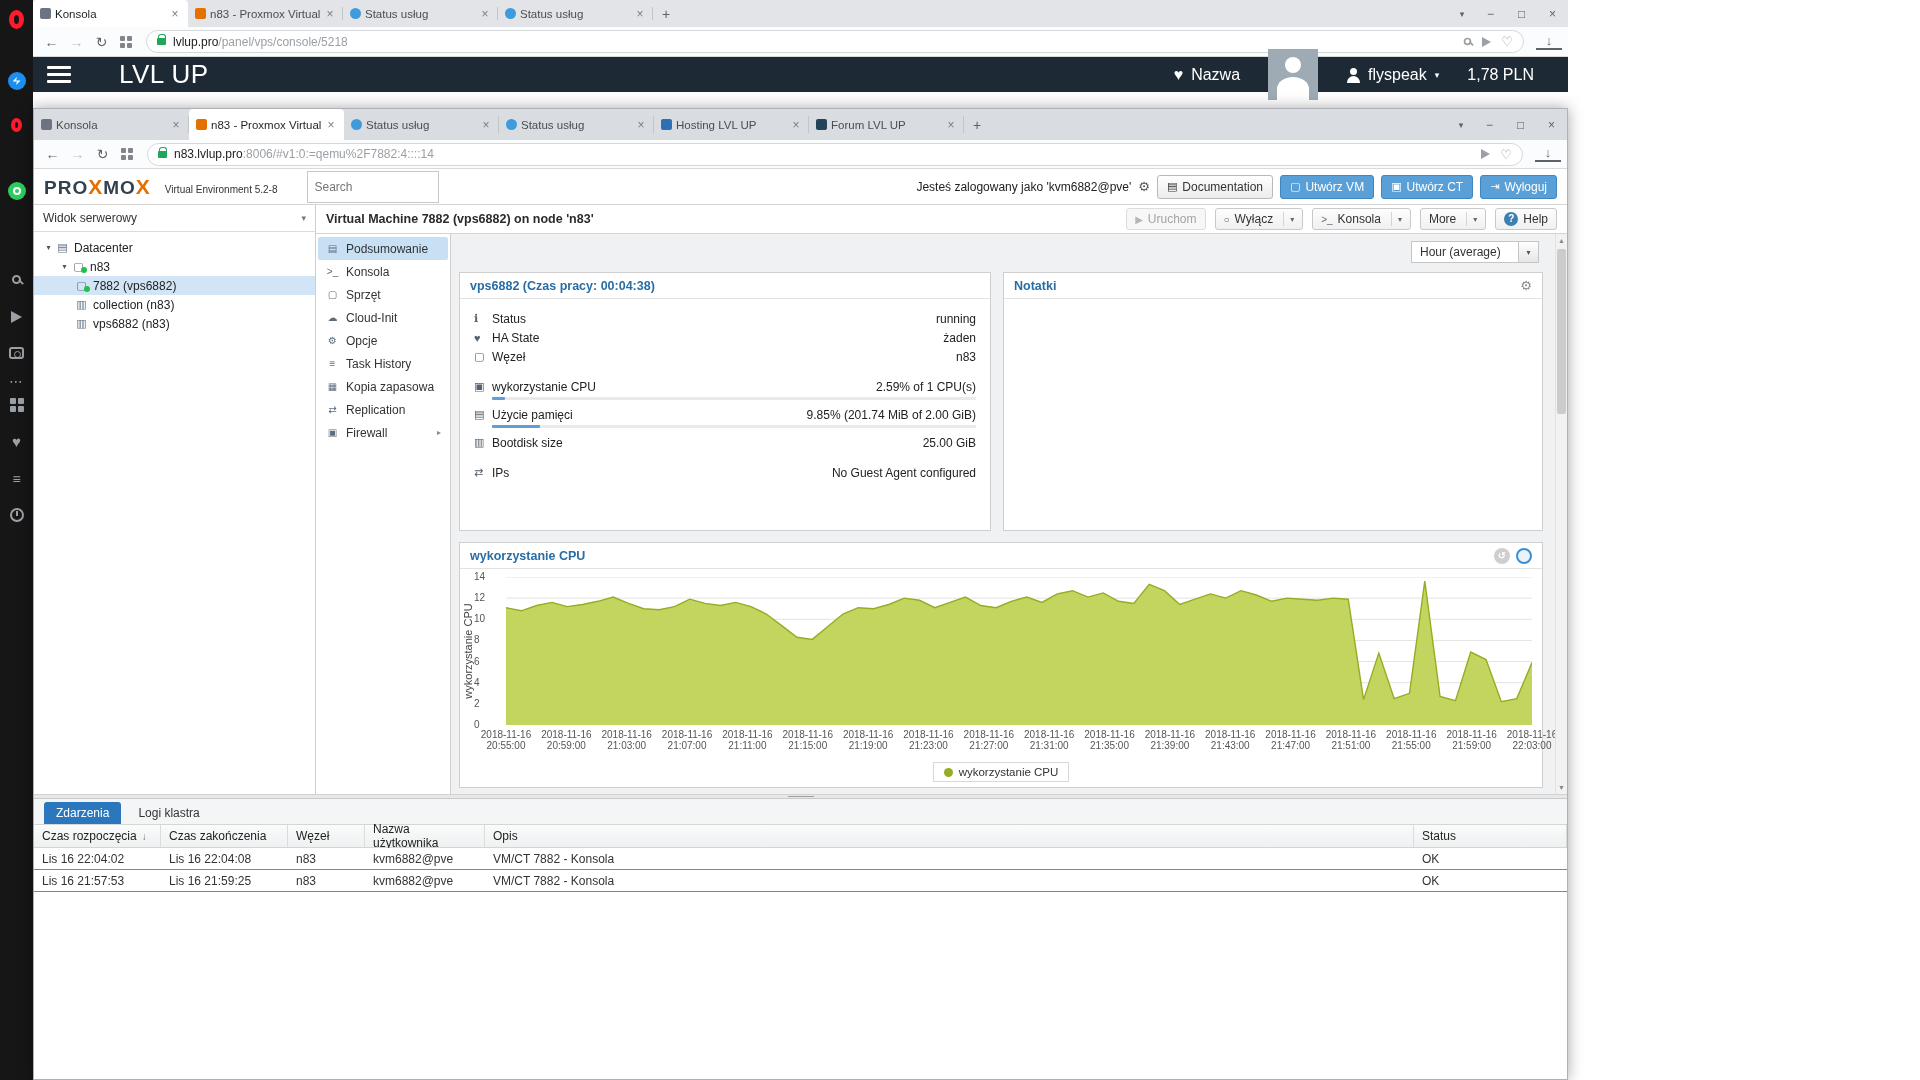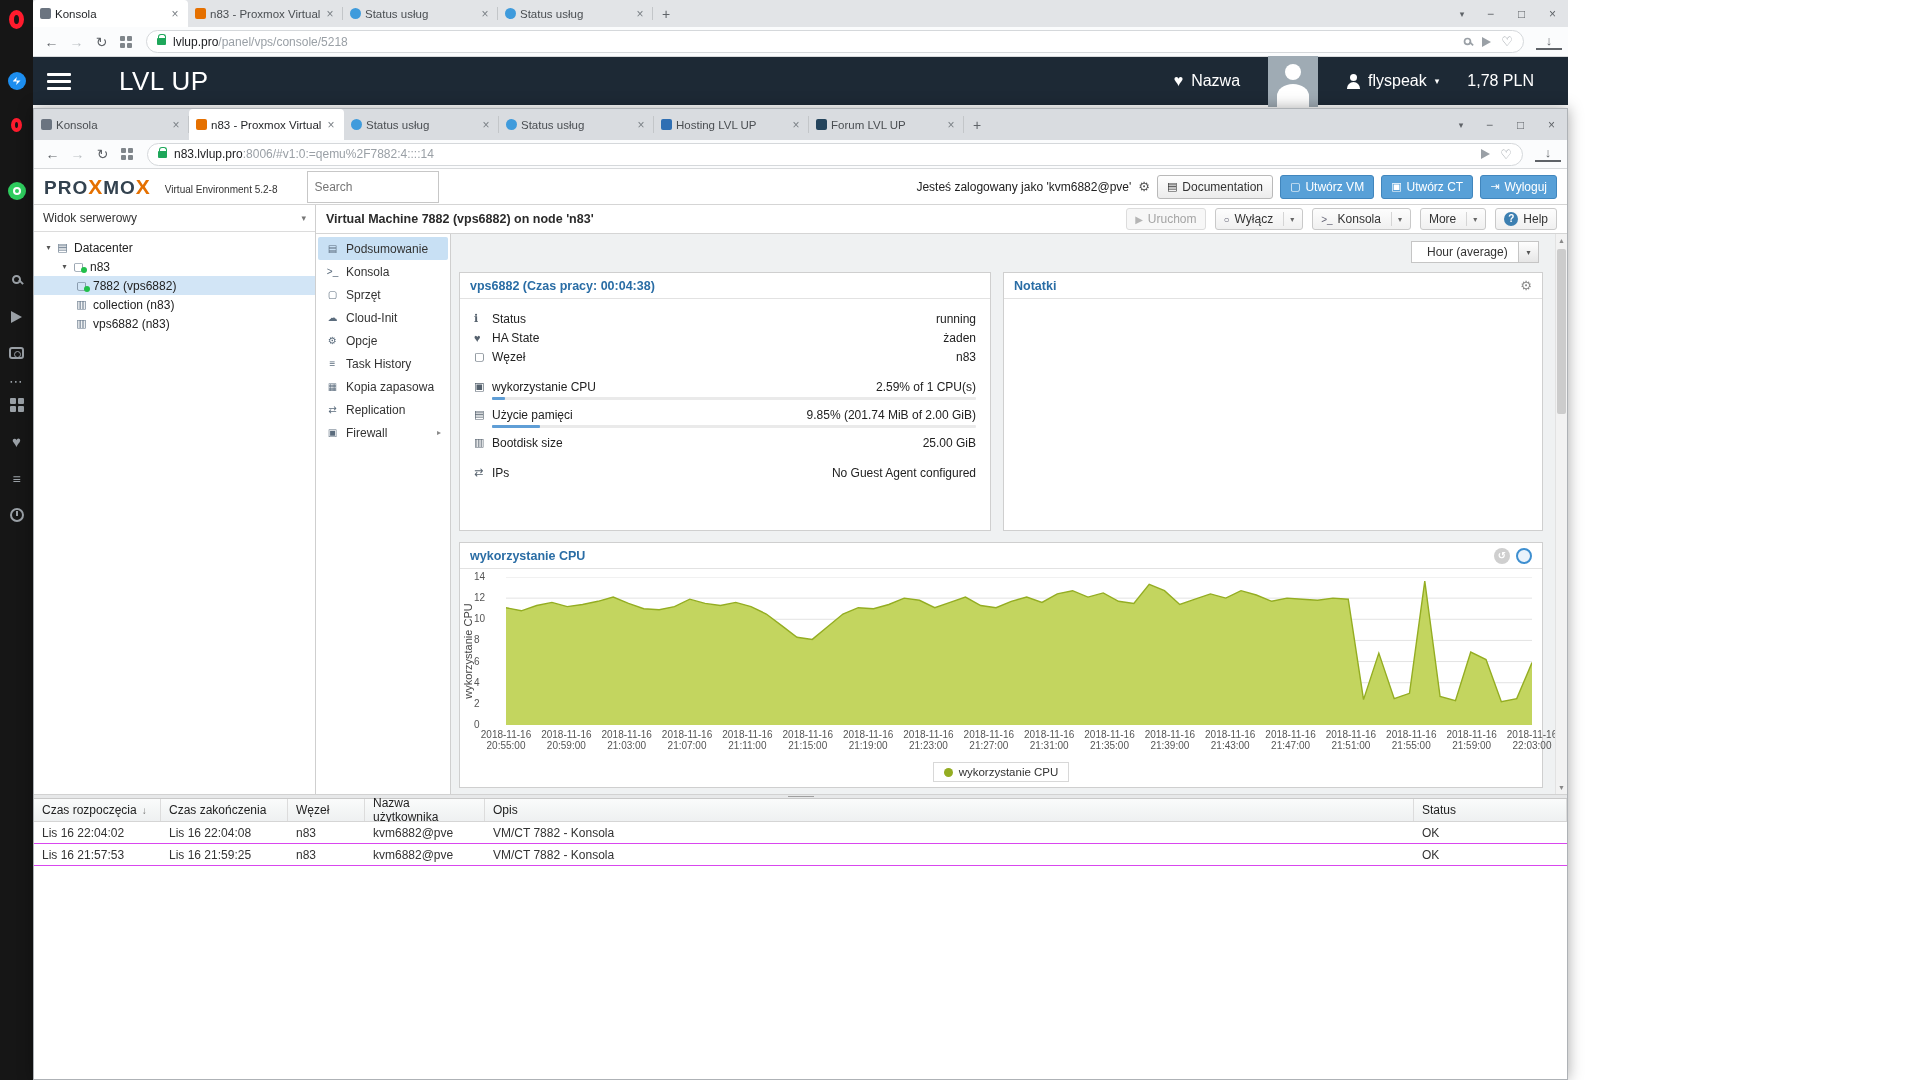--- a/index.html
+++ b/index.html
@@ -58,21 +58,21 @@
   .lock{width:9px;height:7px;background:#1ea75a;border-radius:1px;position:relative;margin-right:7px;flex:0 0 auto}
   .lock::before{content:'';position:absolute;top:-4px;left:1px;width:6px;height:5px;border:1.5px solid #1ea75a;border-bottom:none;border-radius:3px 3px 0 0}
   .dom{color:#202124;white-space:nowrap}
   .pth{color:#9aa0a6;white-space:nowrap;overflow:hidden}
   .ab-right{margin-left:auto;display:flex;align-items:center;gap:10px;flex:0 0 auto}
   .ab-ico{color:#9aa0a6;font-size:13px}
   .i-send.sm{border-left-width:9px;border-top-width:5px;border-bottom-width:5px}
   .dl{width:26px;text-align:center;color:#5f6368;font-size:13px;border-bottom:2px solid #5f6368;line-height:13px;height:16px;margin-left:4px}
 
   
-  #site-header{position:absolute;left:33px;top:57px;width:1535px;height:48px;background:#1d2935;display:flex;align-items:center;color:#fff}
+  #site-header{position:absolute;left:33px;top:57px;width:1535px;height:35px;background:#1d2935;display:flex;align-items:center;color:#fff}
   .burger{margin-left:14px;width:26px}
   .burger i{display:block;width:24px;height:3px;background:#fff;margin:4px 0;border-radius:1px}
   .brand{font-size:26px;margin-left:46px;letter-spacing:.5px}
   .sh-right{margin-left:auto;display:flex;align-items:center;gap:28px;margin-right:34px;font-size:16px}
   .sh-item{display:flex;align-items:center;gap:8px}
   .avatar{width:50px;height:51px;background:#9fabb4;position:relative;overflow:hidden}
   .avatar::before{content:'';position:absolute;top:8px;left:17px;width:16px;height:16px;border-radius:50%;background:#fff}
   .avatar::after{content:'';position:absolute;top:28px;left:9px;width:32px;height:24px;border-radius:50% 50% 0 0;background:#fff}
   .person{width:14px;height:14px;position:relative}
   .person::before{content:'';position:absolute;top:0;left:4px;width:7px;height:7px;border-radius:50%;background:#fff}
@@ -124,21 +124,21 @@
   .qmark{width:14px;height:14px;border-radius:50%;background:#3c7fb1;color:#fff;font-size:10px;line-height:14px;text-align:center;font-weight:bold}
 
   #vm-body{flex:1;display:flex;min-height:0}
   #submenu{width:135px;background:#fff;border-right:1px solid #cfcfcf;padding-top:3px;flex:0 0 auto}
   .mitem{height:23px;display:flex;align-items:center;gap:6px;padding:0 7px;color:#333;margin:0 2px;border-radius:2px}
   .mitem.sel{background:#c8e0f4}
   .mi{width:15px;text-align:center;color:#5b6c7d;font-size:10px;flex:0 0 auto}
   .mexp{margin-left:auto;font-size:8px;color:#888}
 
   #content{flex:1;position:relative;background:#eff1f2;overflow:hidden;min-width:0}
-  .combo{position:absolute;top:7px;right:16px;width:128px;height:22px;background:#fff;border:1px solid #c5c5c5;display:flex;align-items:center;font-size:12px;color:#333;padding-left:15px}
+  .combo{position:absolute;top:7px;right:16px;width:128px;height:22px;background:#fff;border:1px solid #c5c5c5;display:flex;align-items:center;font-size:12px;color:#333;padding-left:8px}
   .combo .trig{margin-left:auto;width:20px;height:100%;border-left:1px solid #c5c5c5;background:linear-gradient(#fefefe,#e6e6e6);display:flex;align-items:center;justify-content:center;font-size:8px;color:#555}
 
   .panel{position:absolute;background:#fff;border:1px solid #cfcfcf}
   .panel-h{height:26px;display:flex;align-items:center;padding:0 10px;border-bottom:1px solid #e2e2e2;color:#2a6da5;font-size:12.5px;font-weight:bold}
   #summary-panel{left:8px;top:38px;width:532px;height:259px}
   #notes-panel{left:552px;top:38px;width:540px;height:259px}
   #chart-panel{left:8px;top:308px;width:1084px;height:246px}
   .panel-body{padding:10px 14px}
   .srow{display:flex;align-items:center;height:19px}
   .sico{width:18px;color:#55616d;font-size:11px;flex:0 0 auto}
@@ -702,20 +702,24 @@
             </div>
           </div>
         </div>
       </div>
 
       <div id="splitter">
           <i></i>
         </div>
 
       <div id="log-panel">
+        <div class="log-tabs">
+          <span class="ltab active">Zdarzenia</span>
+          <span class="ltab">Logi klastra</span>
+        </div>
         <div class="log-head">
           <span class="lh w1">
               <span>Czas rozpoczęcia</span>
               <span class="sortarr">↓</span>
             </span>
           <span class="lh w2">
               <span>Czas zakończenia</span>
             </span>
           <span class="lh w3">
               <span>Węzeł</span>

